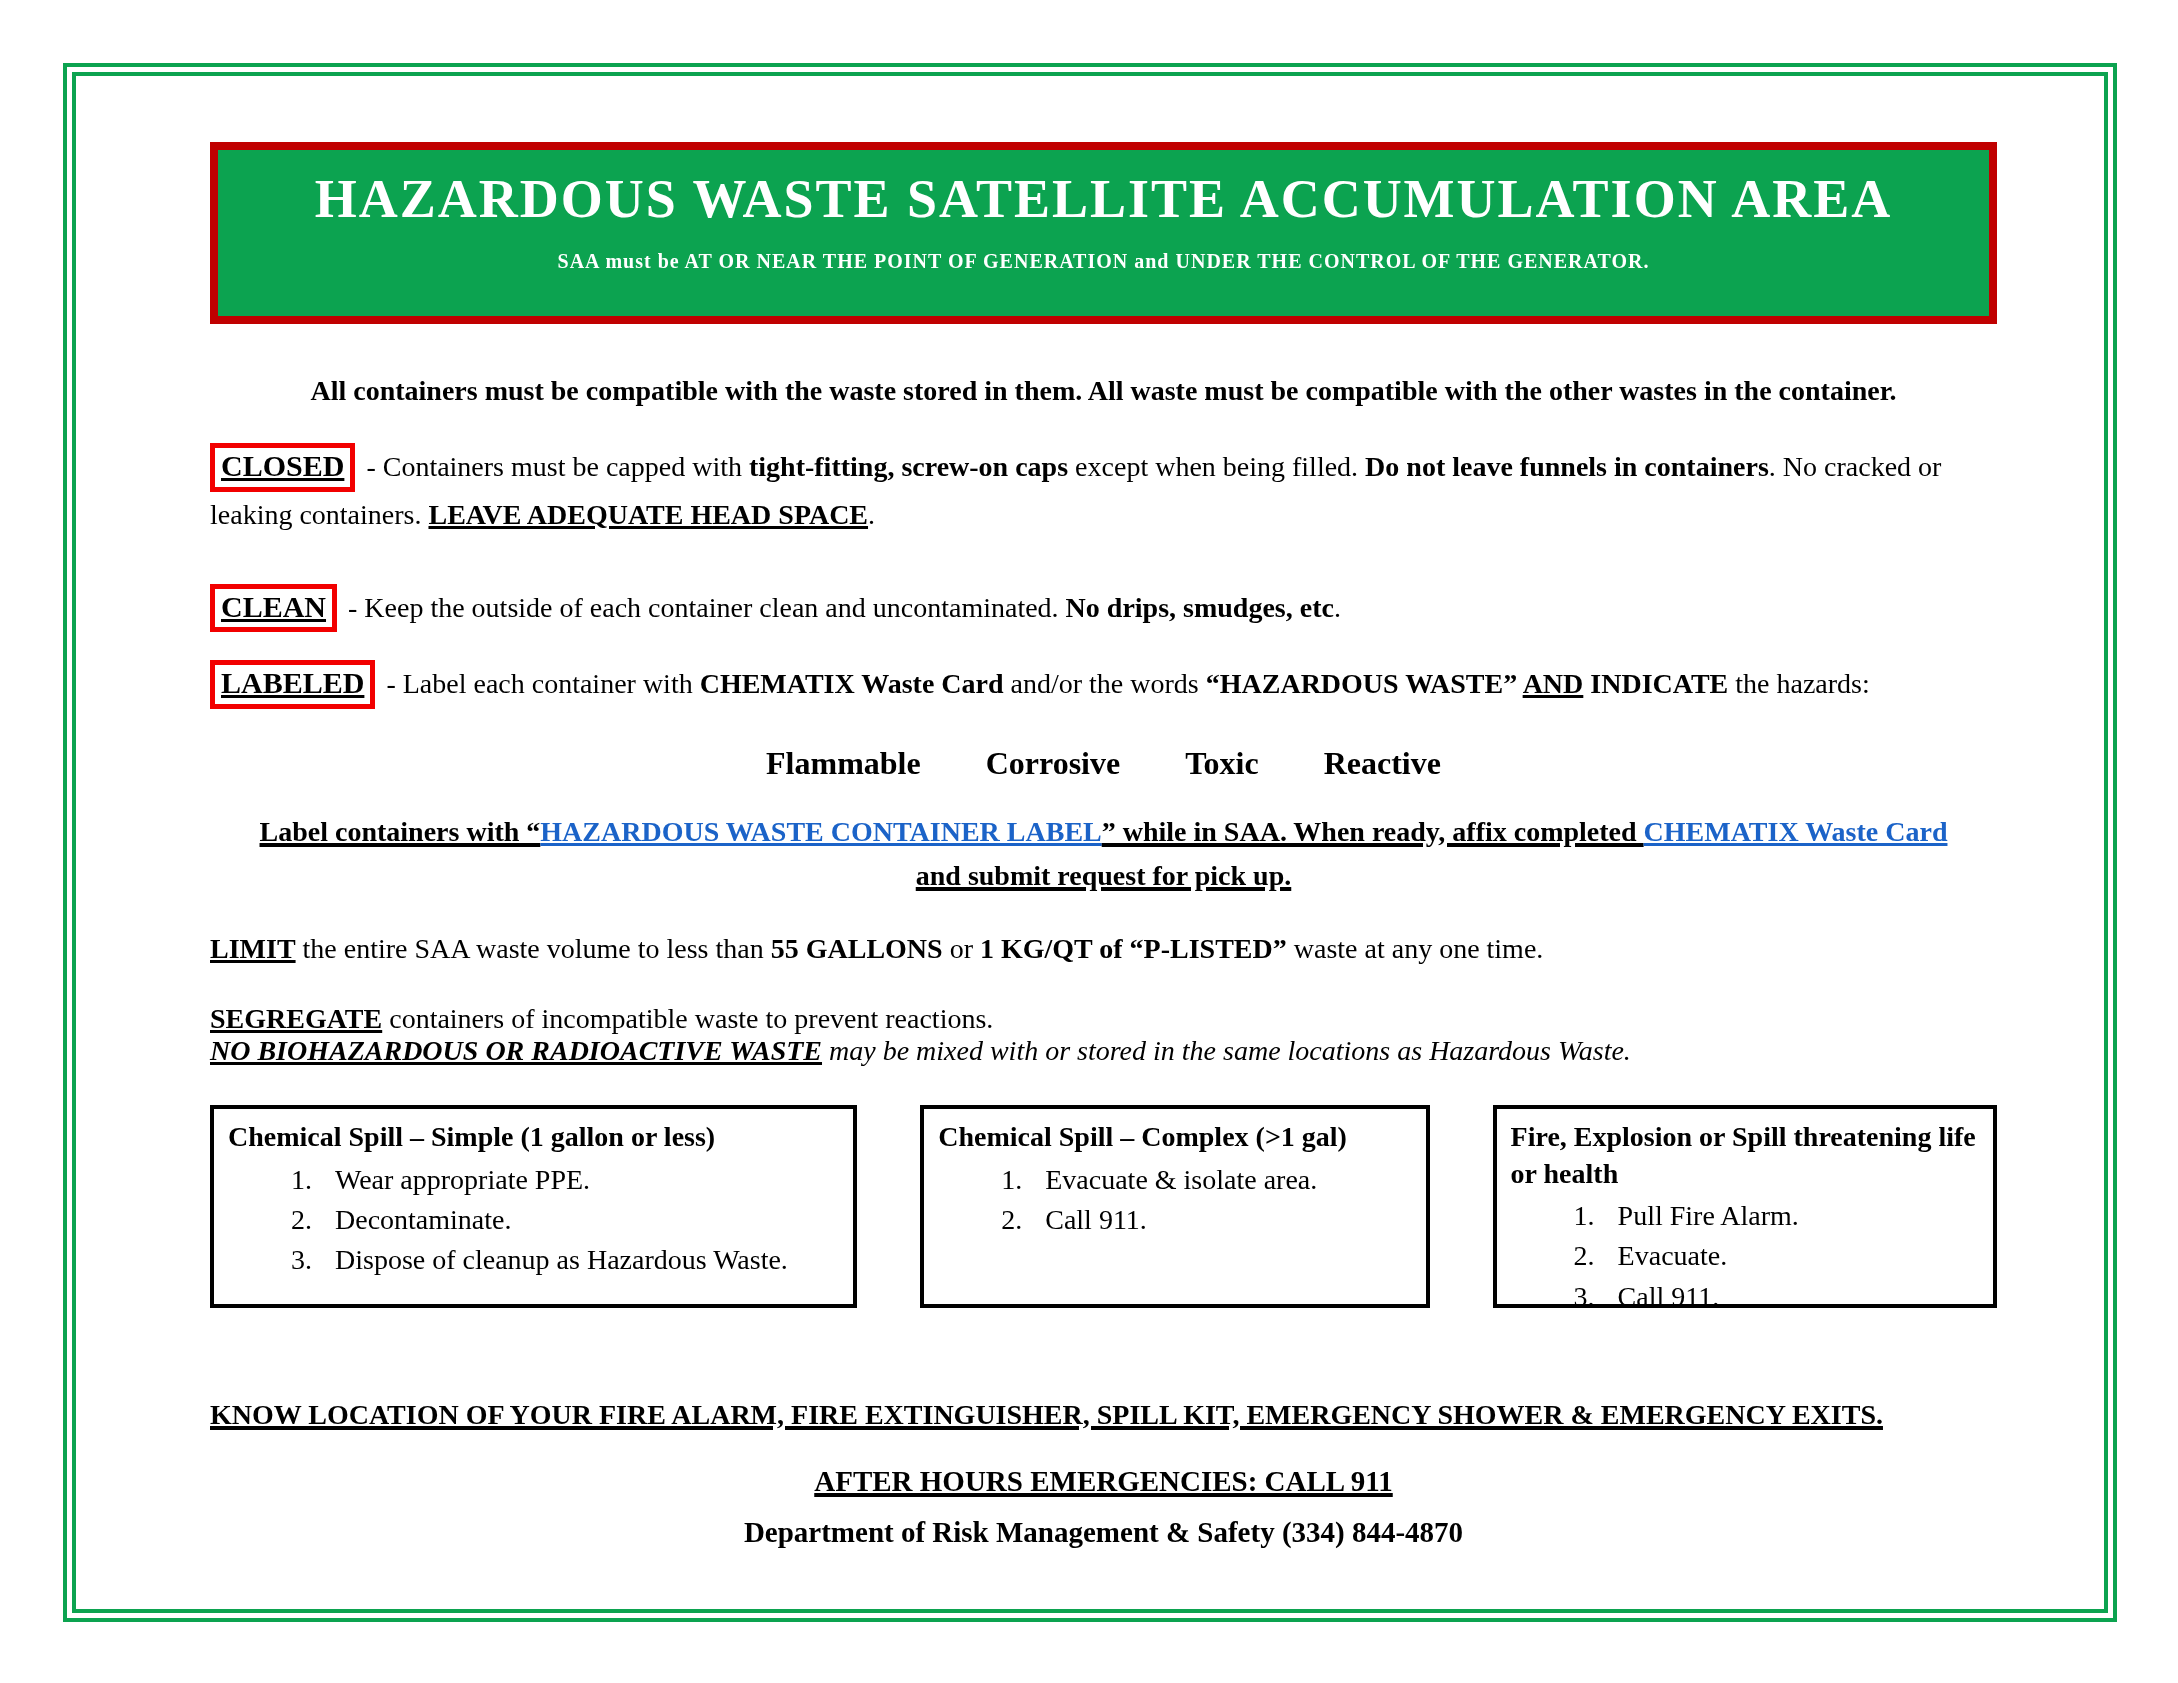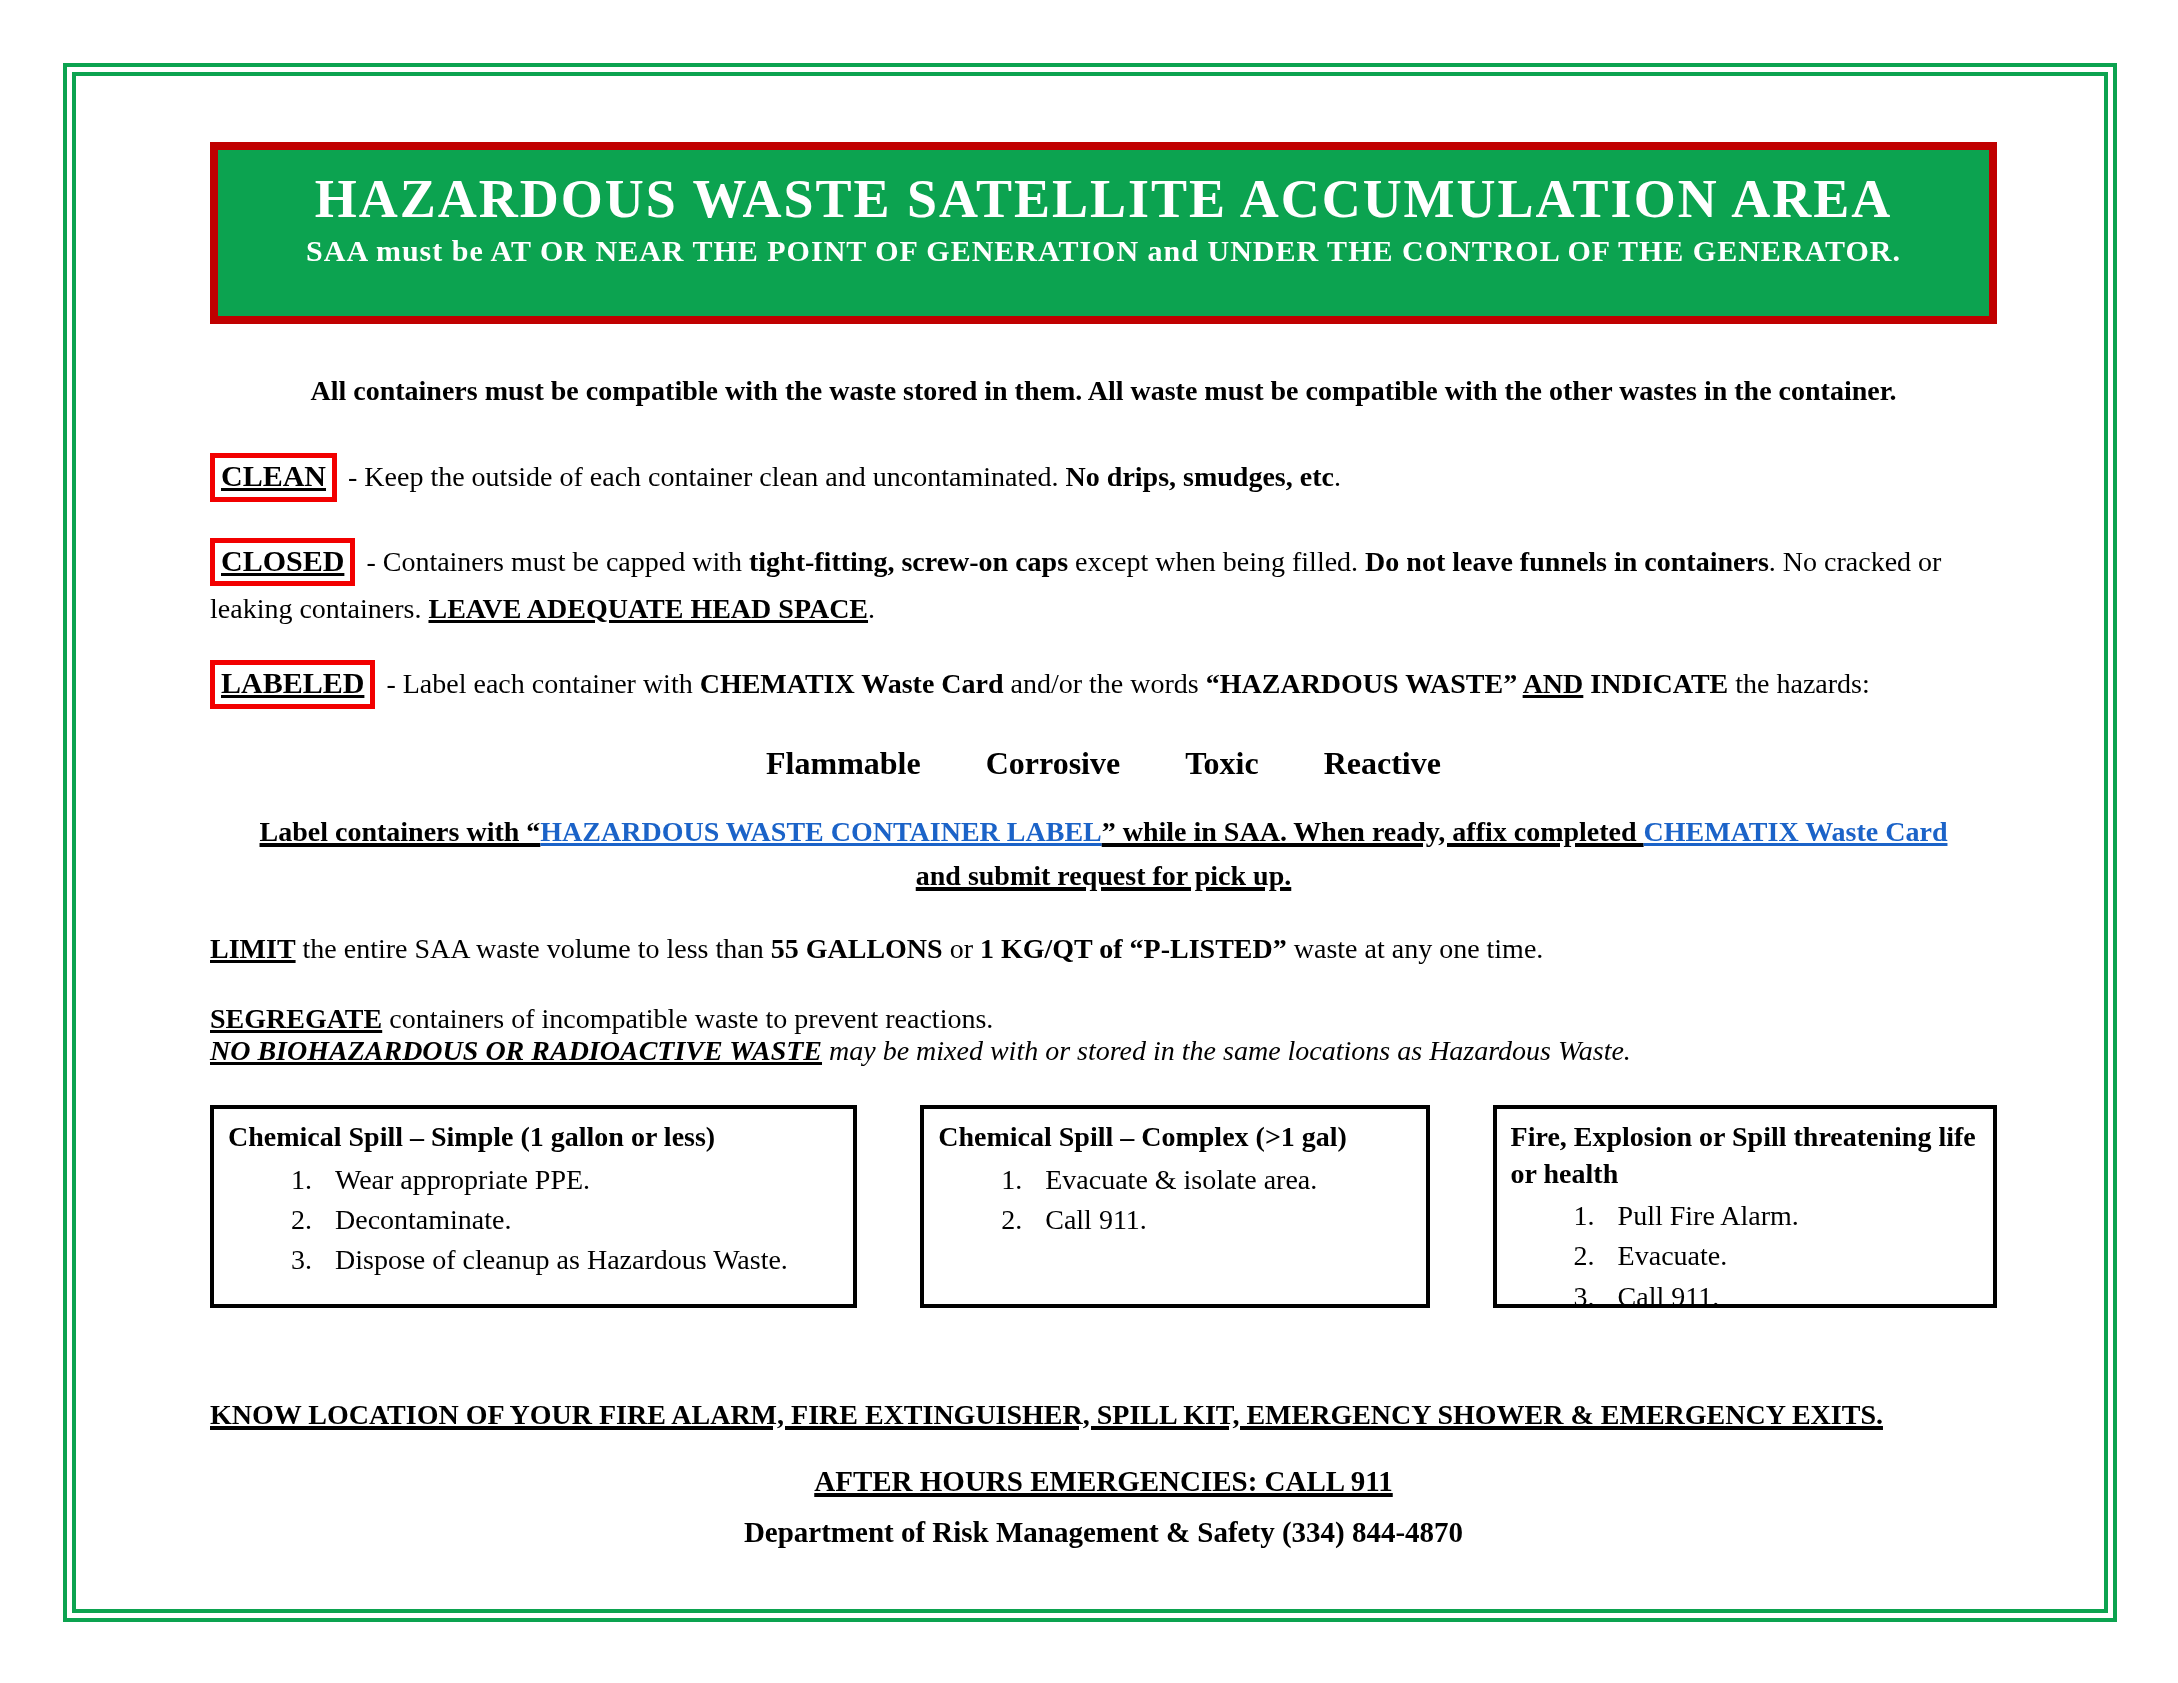--- a/index.html
+++ b/index.html
@@ -11,21 +11,21 @@
   .frame-outer{position:absolute;left:63px;top:63px;right:61px;bottom:61px;border:4px solid #0ca350;}
   .frame-inner{position:absolute;left:5px;top:5px;right:5px;bottom:5px;border:4px solid #0ca350;}
 
   .content{position:absolute;left:210px;top:142px;width:1787px;}
 
   .header-box{
     box-sizing:border-box;height:182px;background:#0ca350;border:8px solid #c00000;
     text-align:center;color:#ffffff;overflow:hidden;
   }
   .header-title{font-size:54px;font-weight:bold;letter-spacing:2px;margin-top:18px;white-space:nowrap;}
-  .header-subtitle{font-size:30px;font-weight:bold;margin-top:4px;letter-spacing:1px;white-space:nowrap;}
+  .header-subtitle{font-size:20px;font-weight:bold;margin-top:20px;letter-spacing:1px;white-space:nowrap;}
 
   p{margin:0;}
   .body-text{font-size:28px;}
   .intro{margin-top:51px;text-align:center;font-weight:bold;}
 
   .kw-box{
     display:inline-block;border:5px solid #f20000;padding:1px 6px 3px;line-height:1.15;
     margin-right:4px;background:#fff;
   }
   .kw{font-weight:bold;font-size:30px;text-decoration:underline;text-decoration-thickness:3px;}
@@ -71,26 +71,26 @@
 
 <div class="content">
 
   <div class="header-box">
     <div class="header-title">HAZARDOUS WASTE SATELLITE ACCUMULATION AREA</div>
     <div class="header-subtitle">SAA must be AT OR NEAR THE POINT OF GENERATION and UNDER THE CONTROL OF THE GENERATOR.</div>
   </div>
 
   <p class="body-text intro">All containers must be compatible with the waste stored in them. All waste must be compatible with the other wastes in the container.</p>
 
+  <p class="body-text rule-closed">
+    <span class="kw-box"><span class="kw">CLOSED</span></span><span> - Containers must be capped with </span><span class="b">tight-fitting, screw-on caps</span><span> except when being filled. </span><span class="b">Do not leave funnels in containers</span><span>. No cracked or leaking containers. </span><span class="bu">LEAVE ADEQUATE HEAD SPACE</span><span>.</span>
+  </p>
+
   <p class="body-text rule-clean">
     <span class="kw-box"><span class="kw">CLEAN</span></span><span> - Keep the outside of each container clean and uncontaminated. </span><span class="b">No drips, smudges, etc</span><span>.</span>
-  </p>
-
-  <p class="body-text rule-closed">
-    <span class="kw-box"><span class="kw">CLOSED</span></span><span> - Containers must be capped with </span><span class="b">tight-fitting, screw-on caps</span><span> except when being filled. </span><span class="b">Do not leave funnels in containers</span><span>. No cracked or leaking containers. </span><span class="bu">LEAVE ADEQUATE HEAD SPACE</span><span>.</span>
   </p>
 
   <p class="body-text rule-labeled">
     <span class="kw-box"><span class="kw">LABELED</span></span><span> - Label each container with </span><span class="b">CHEMATIX Waste Card</span><span> and/or the words </span><span class="b">“HAZARDOUS WASTE” </span><span class="bu">AND</span><span class="b"> INDICATE</span><span> the hazards:</span>
   </p>
 
   <div class="hazards">
     <span>Flammable</span>
     <span>Corrosive</span>
     <span>Toxic</span>

